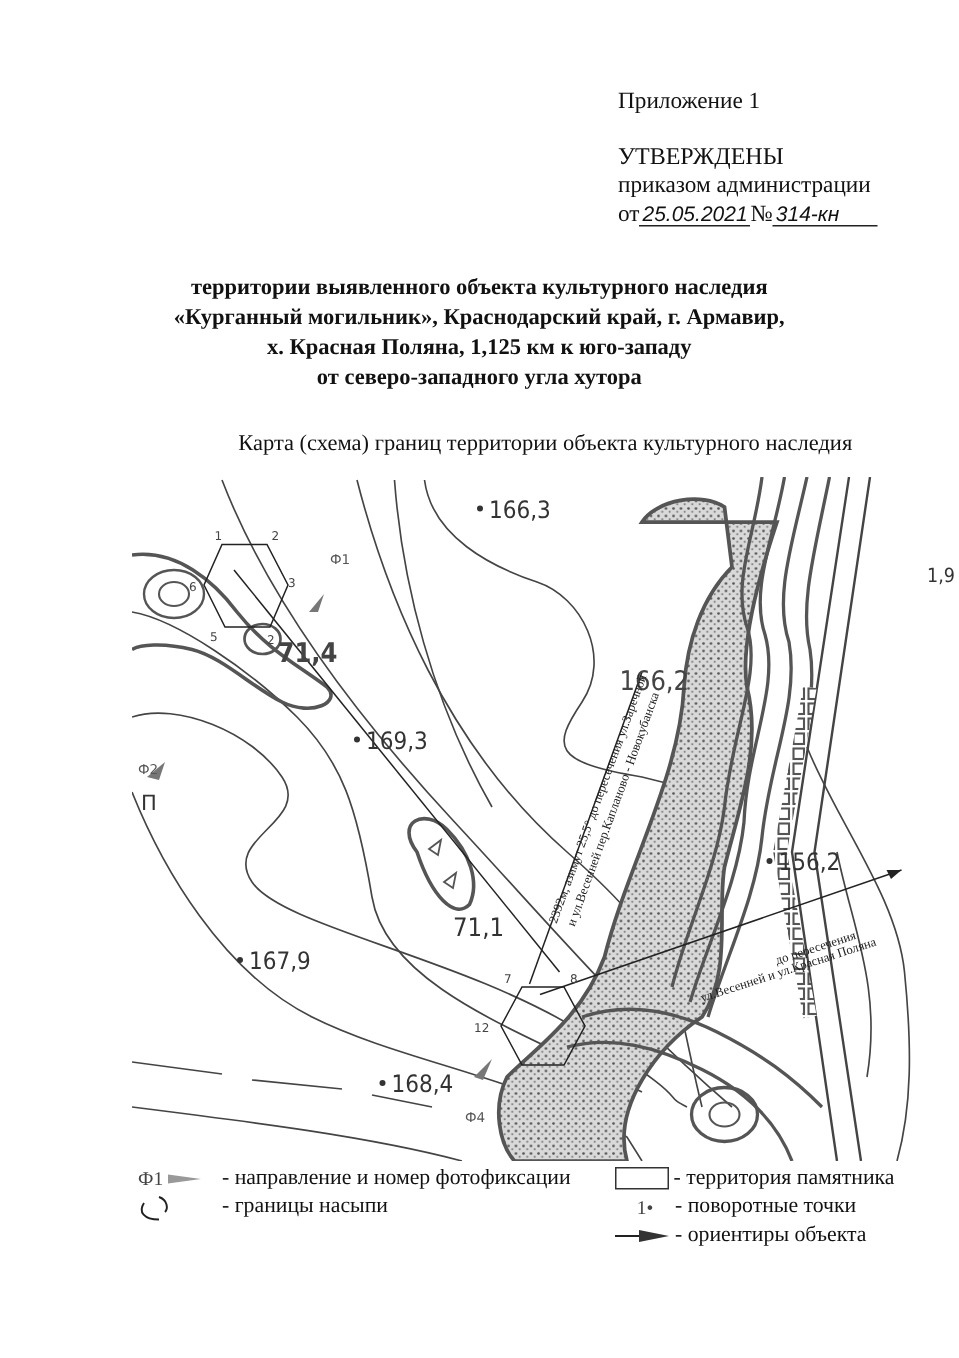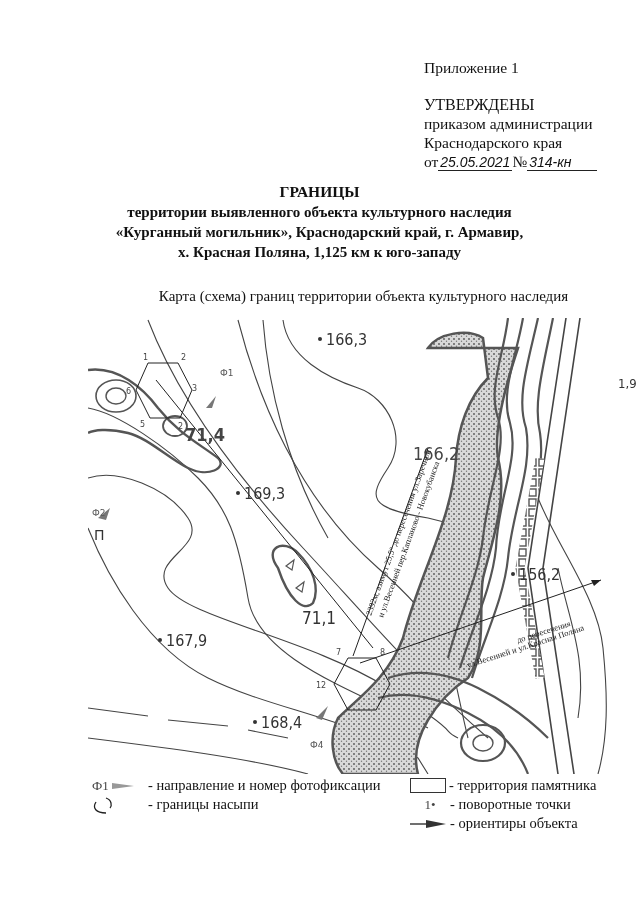--- a/index.html
+++ b/index.html
@@ -1,18 +1,18 @@
 <!DOCTYPE html>
 <html><head>
 <meta charset="utf-8">
 <style>
   html, body { margin:0; padding:0; background:#ffffff; }
   body { width:639px; height:905px; position:relative; overflow:hidden;
          font-family:"Liberation Serif", "DejaVu Serif", serif; color:#111; }
-  .approval { position:absolute; left:424px; top:58px; font-size:15.5px; line-height:19px; }
+  .approval { position:absolute; left:412px; top:58px; font-size:15.5px; line-height:19px; }
   .approval .gap { height:18px; }
   .approval .caps { font-size:16px; }
   .sig { font-family:Liberation Sans, sans-serif; font-style:italic; font-size:14px;
          border-bottom:1px solid #222; display:inline-block; padding:0 2px; line-height:15px; }
   .sig.num { min-width:66px; }
   .title-block { position:absolute; left:0; top:182px; width:639px; text-align:center;
                  font-weight:bold; font-size:15px; line-height:20px; }
   .title-block .main { font-size:15.5px; }
   .subtitle { position:absolute; left:0; top:288px; width:639px; text-align:center; font-size:15px;padding-left:44px; }
   .map { position:absolute; left:88px; top:318px; width:548px; height:456px; }
@@ -26,31 +26,30 @@
   .boxsym { width:36px; height:15px; border:1.5px solid #333; box-sizing:border-box; display:inline-block; margin-right:3px; }
 </style>
 </head>
 <body>
 
 <div class="approval">
   <div>Приложение 1</div>
   <div class="gap"></div>
   <div class="caps">УТВЕРЖДЕНЫ</div>
   <div>приказом администрации</div>
-  <div>Краснодарского края</div>
   <div>
     <span>от</span><span class="sig">25.05.2021</span><span>№</span><span class="sig num">314-кн</span>
   </div>
 </div>
 
 <div class="title-block">
-  <div class="main">ГРАНИЦЫ</div>
   <div>территории выявленного объекта культурного наследия</div>
   <div>«Курганный могильник», Краснодарский край, г. Армавир,</div>
   <div>х. Красная Поляна, 1,125 км к юго-западу</div>
+  <div>от северо-западного угла хутора</div>
 </div>
 
 <div class="subtitle">Карта (схема) границ территории объекта культурного наследия</div>
 
 <div class="map">
   <svg viewBox="0 0 548 456" xmlns="http://www.w3.org/2000/svg" font-family="DejaVu Sans, sans-serif">
     <defs>
       <pattern id="stipple" width="5" height="5" patternUnits="userSpaceOnUse">
         <rect width="5" height="5" fill="#d9d9d9"></rect>
         <circle cx="1" cy="1" r="0.9" fill="#555"></circle>

